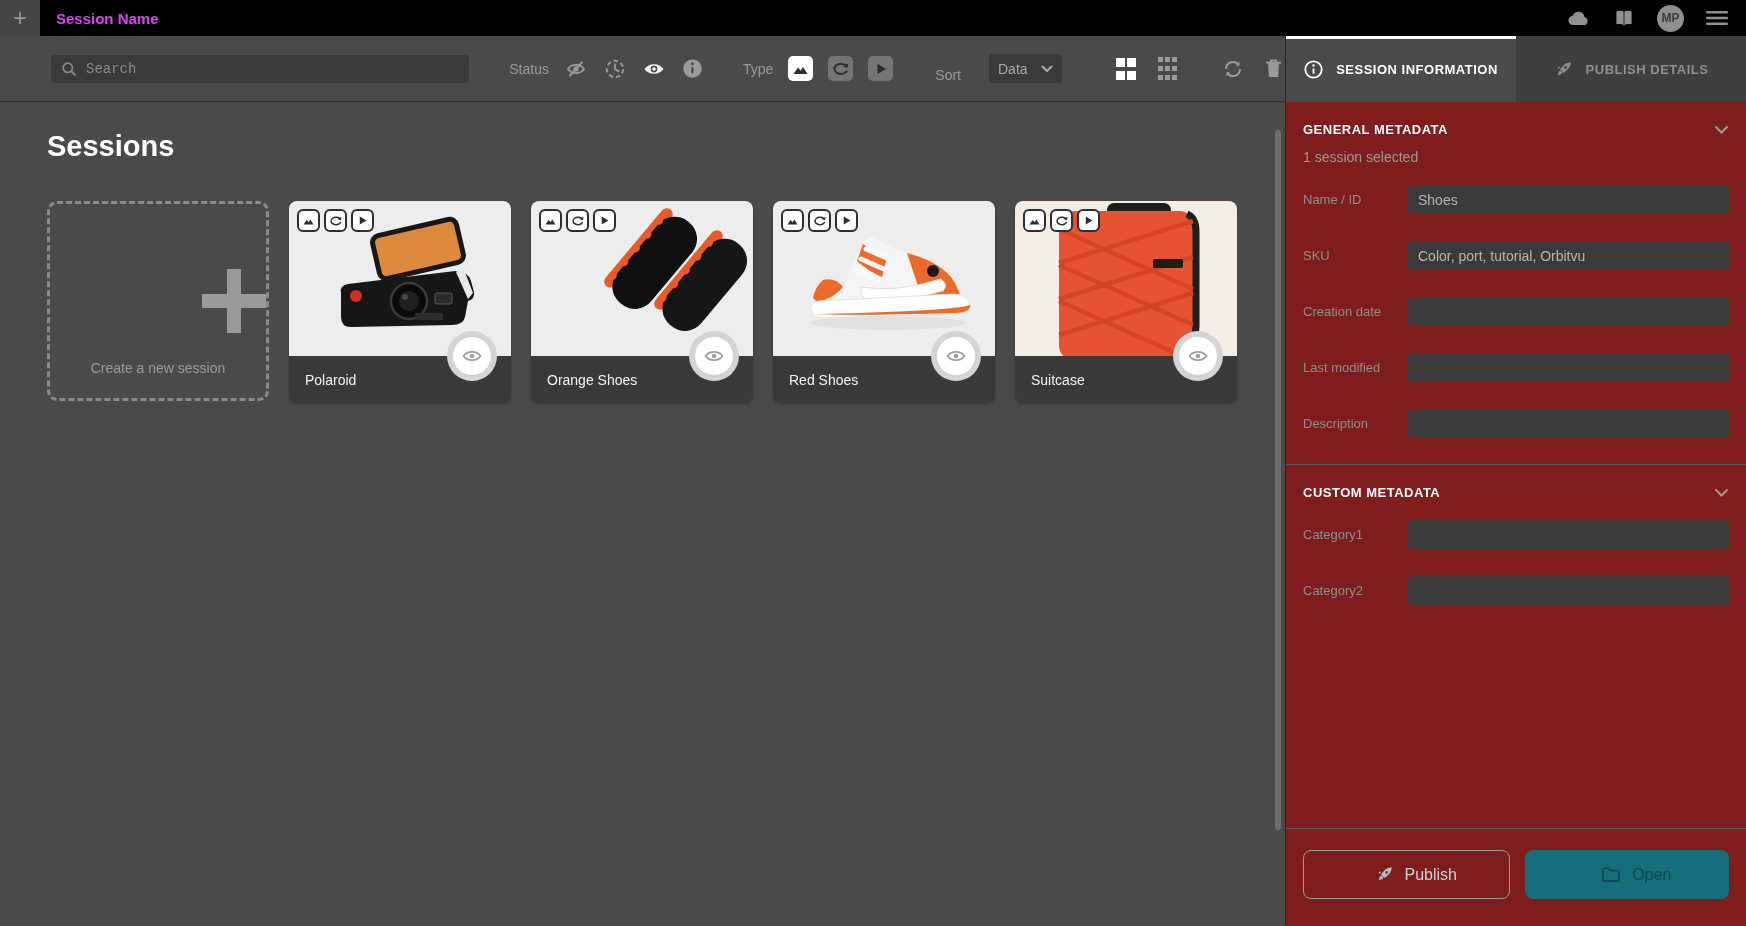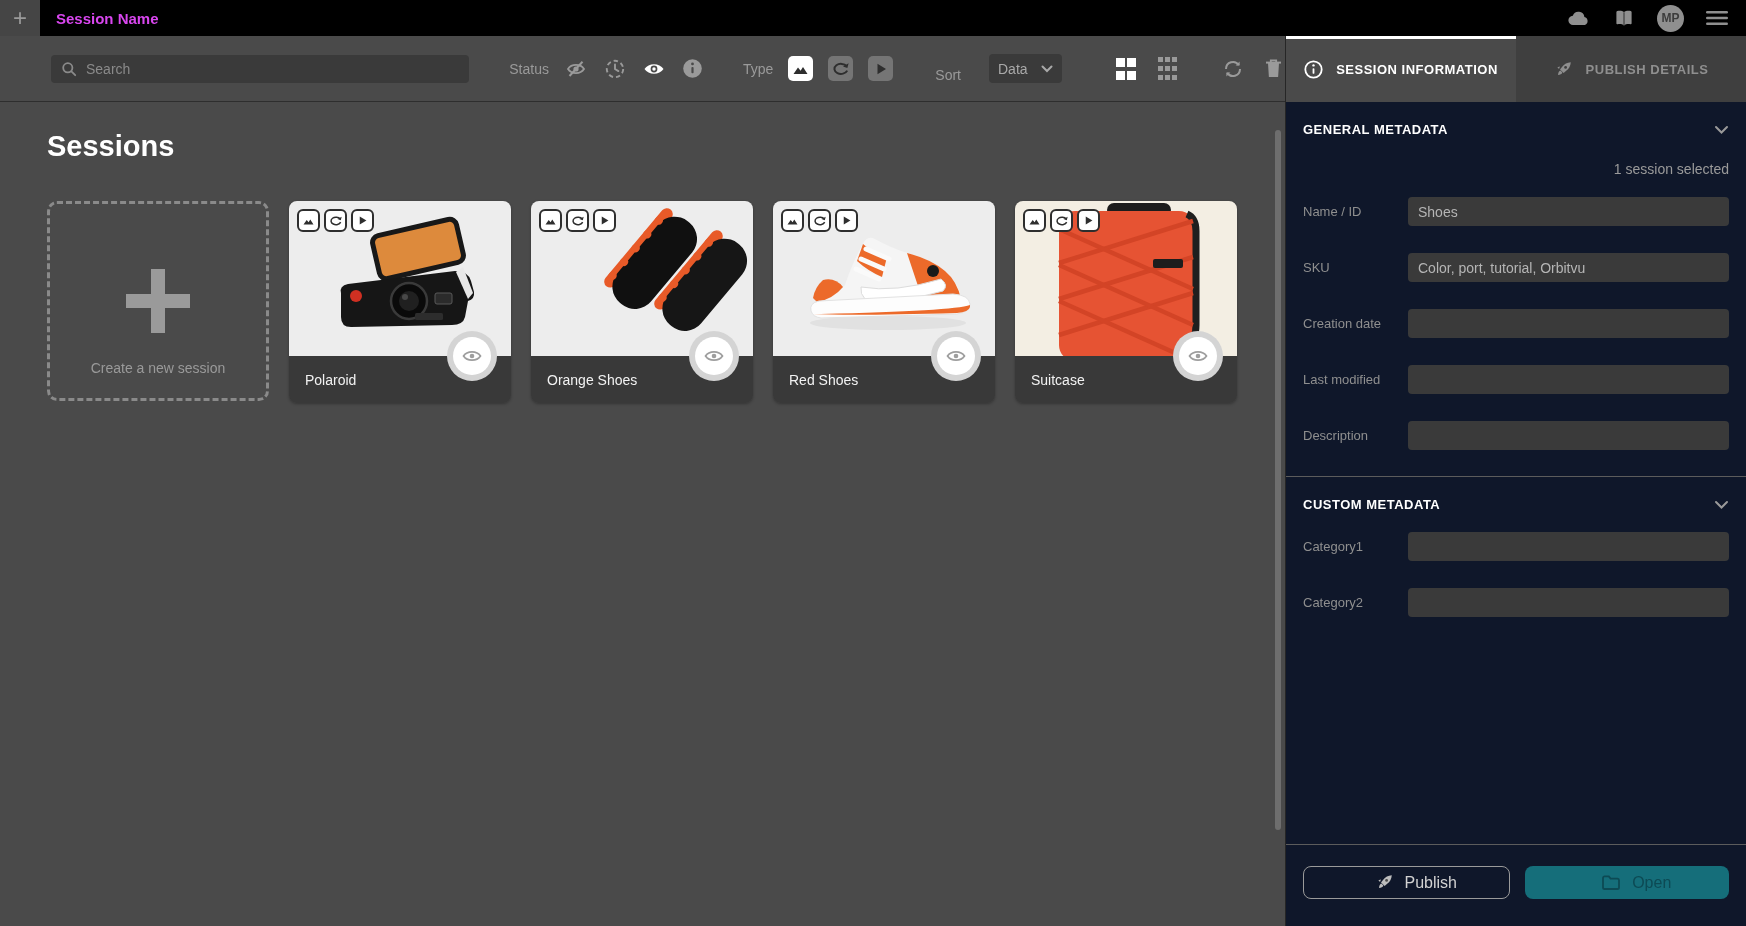--- a/index.html
+++ b/index.html
@@ -20,21 +20,21 @@
     font-size:12px; font-weight:bold; display:flex; align-items:center; justify-content:center; cursor:pointer; }
   
   .app { display:flex; height:890px; }
   .main { flex:1; display:flex; flex-direction:column; position:relative; border-right:1px solid #262626; min-width:0; }
   
   .toolbar { height:66px; display:flex; align-items:center; padding-left:51px; border-bottom:1px solid #2e2e2e; flex:none; }
   .searchbox { width:428px; height:28px; background:#3a3a3a; border-radius:4px;
     display:flex; align-items:center; padding:0 10px; gap:9px; }
   .searchbox svg { flex:none; }
   .searchbox input { background:transparent; border:none; outline:none; color:#cfcfcf; font-size:14px; width:100%;
-    font-family:Liberation Sans, sans-serif; }
+    font-family:Liberation Mono, monospace; }
   .searchbox input::placeholder { color:#8a8a8a; }
   .tool-label { color:#9a9a9a; font-size:14px; }
   .tool-group { display:flex; align-items:center; gap:15px; }
   .g-status { margin-left:40px; }
   .g-type { margin-left:38px; }
   .g-sort { margin-left:42px; gap:28px;align-items:flex-end; }
   .icon-btn { width:24px; height:24px; display:flex; align-items:center; justify-content:center; cursor:pointer; }
   .type-chip { width:25px; height:25px; border-radius:5px; background:#757575; display:flex;
     align-items:center; justify-content:center; cursor:pointer; }
   .type-chip.active { background:#fff; }
@@ -44,21 +44,21 @@
   .g-actions { margin-left:42px; gap:16px; }
   .grid-big { display:grid; grid-template-columns:9px 9px; grid-gap:2px; }
   .grid-big span { width:9px; height:9px; background:#fff; }
   .grid-small { display:grid; grid-template-columns:5px 5px 5px; grid-gap:2px; }
   .grid-small span { width:5px; height:5px; background:#9a9a9a; }
   
   .content { flex:1; padding:14px 0 0 47px; position:relative; }
   .page-title { font-size:29px; font-weight:bold; color:#fff; margin-top:14px; }
   .cards-row { display:flex; gap:20px; margin-top:38px; align-items:stretch; }
   .create-card { width:222px; height:200px; border:3px dashed #8a8a8a; border-radius:10px;
-    position:relative; display:flex; align-items:center; justify-content:center; cursor:pointer; flex:none; }
+    position:relative; display:flex; align-items:center; justify-content:flex-end; cursor:pointer; flex:none; }
   .create-plus { position:relative; width:64px; height:64px; }
   .create-plus:before, .create-plus:after { content:""; position:absolute; background:#9a9a9a; }
   .create-plus:before { left:50%; top:0; width:14px; height:64px; transform:translateX(-50%); }
   .create-plus:after { top:50%; left:0; height:14px; width:64px; transform:translateY(-50%); }
   .create-label { position:absolute; bottom:22px; width:100%; text-align:center; color:#9a9a9a; font-size:14px; }
   .session-card { width:222px; height:202px; border-radius:8px; overflow:hidden; position:relative;
     flex:none; cursor:pointer; box-shadow:0 1px 3px rgba(0,0,0,.3); }
   .card-img { height:155px; background:#ededed; position:relative; }
   .card-img.cream { background:#f3eee3; }
   .card-img > svg.illu { position:absolute; inset:0; }
@@ -67,41 +67,41 @@
     display:flex; align-items:center; justify-content:center; cursor:pointer; }
   .card-footer { height:47px; background:#393939; display:flex; align-items:center; padding-left:16px; }
   .card-title { color:#f2f2f2; font-size:14px; }
   .eye-badge { position:absolute; top:130px; right:14px; width:50px; height:50px; border-radius:50%;
     background:#d4d4d4; display:flex; align-items:center; justify-content:center; z-index:3; cursor:pointer; }
   .eye-badge-inner { width:38px; height:38px; border-radius:50%; background:#fff;
     display:flex; align-items:center; justify-content:center; }
   .scroll-thumb { position:absolute; right:4px; top:94px; width:6px; height:700px;
     background:#6e6e6e; border-radius:3px; cursor:pointer; }
   
-  .panel { width:460px; flex:none; display:flex; flex-direction:column; background:#0f172a; }
+  .panel { width:460px; flex:none; display:flex; flex-direction:column; background:#7f1d1d; }
   .panel-tabs { display:flex; height:66px; flex:none; }
   .ptab { flex:1; display:flex; align-items:center; justify-content:center; gap:13px;
     font-size:13px; font-weight:bold; letter-spacing:.5px; cursor:pointer; }
   .ptab.active { background:#4a4a4a; color:#fff; box-shadow:inset 0 3px 0 #fff; }
   .ptab.inactive { background:#3f3f3f; color:#8f8f8f; }
   .panel-body { flex:1; display:flex; flex-direction:column; padding:0 17px; min-height:0; }
   .section-header { display:flex; align-items:center; justify-content:space-between;
     color:#fff; font-size:13px; font-weight:bold; letter-spacing:.5px; margin-top:20px; }
   .chevron { color:#9a9a9a; display:flex; cursor:pointer; }
-  .selection-note { text-align:right; color:#9a9a9a; font-size:14px; margin-top:24px; }
+  .selection-note { text-align:left; color:#9a9a9a; font-size:14px; margin-top:12px; }
   .field-row { display:flex; align-items:center; margin-top:27px; }
   .field-row.first { margin-top:20px; }
   .field-label { width:105px; flex:none; color:#8f8f8f; font-size:13px; }
   .field-input { flex:1; height:29px; background:#3a3a3a; border:none; outline:none; border-radius:4px;
     color:#b5b5b5; font-size:14px; padding:0 10px; font-family:"Liberation Sans", sans-serif; }
   .divider { height:1px; background:#5c5c5c; margin:26px -17px 0; }
   .panel-actions-wrap { margin-top:auto; border-top:1px solid #5c5c5c; margin-left:-17px; margin-right:-17px;
     padding:21px 17px 27px; }
   .panel-actions { display:flex; gap:15px; }
-  .btn { flex:1; height:33px; border-radius:8px; display:flex; align-items:center; justify-content:center;
+  .btn { flex:1; height:49px; border-radius:8px; display:flex; align-items:center; justify-content:center;
     gap:11px; font-size:16px; cursor:pointer; font-family:"Liberation Sans", sans-serif;padding-left:19px; }
   .btn-publish { background:transparent; border:1px solid #9a9a9a; color:#d2d2d2; }
   .btn-open { background:#156e7a; border:none; color:#0d4a54; font-weight:500; }
 </style>
 </head>
 <body>
 
 <div class="topbar">
   <div class="newtab-btn">
     <span>+</span>

